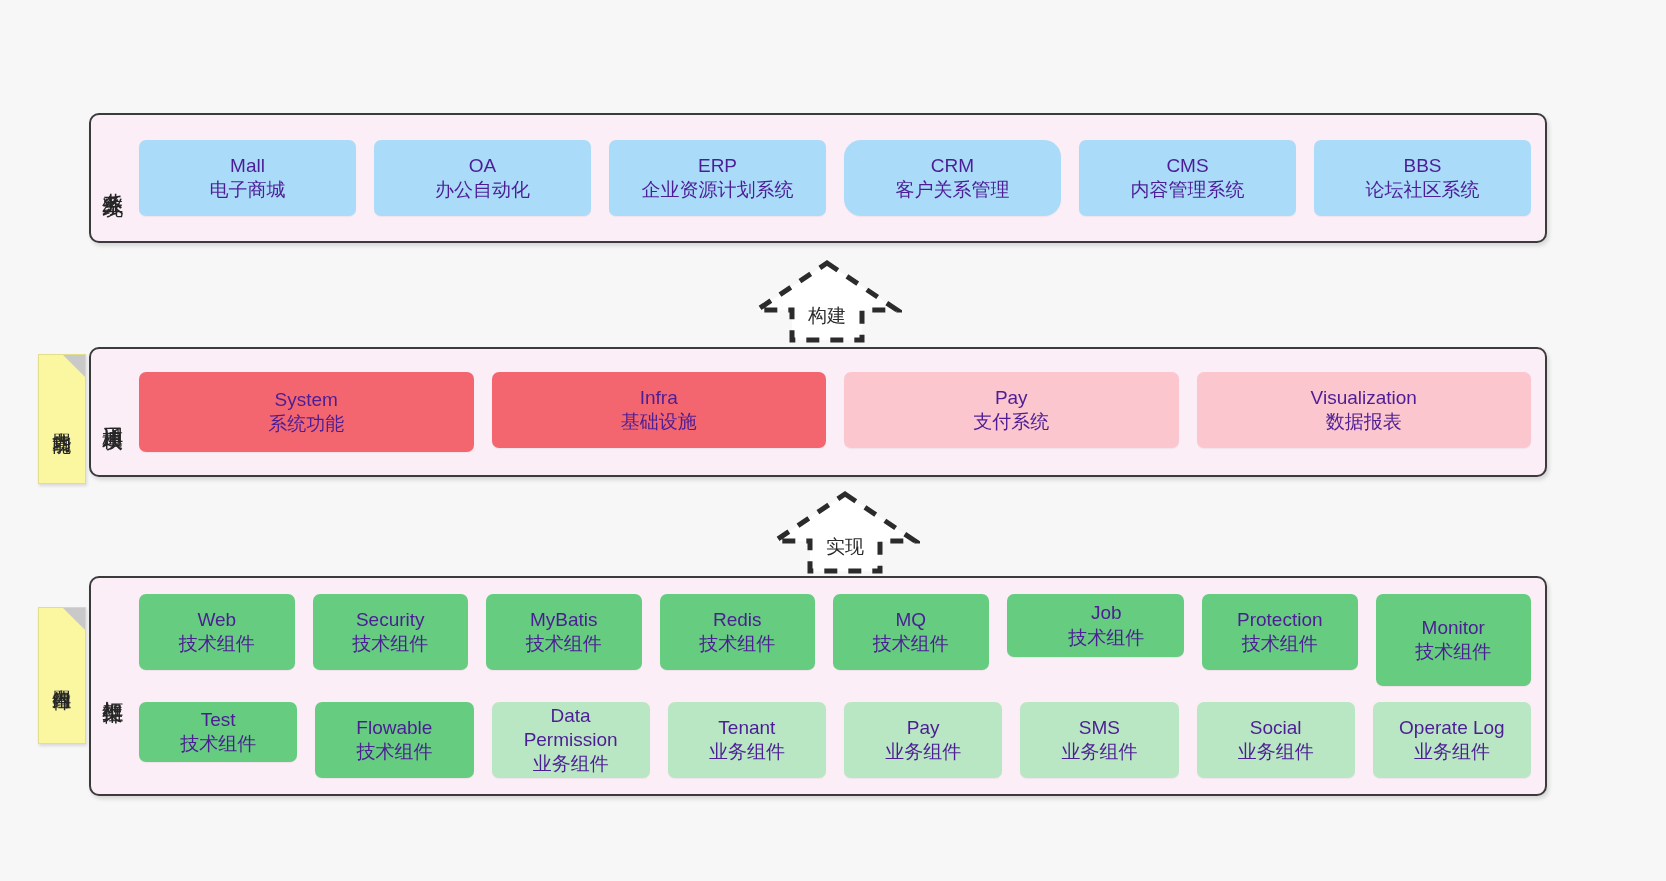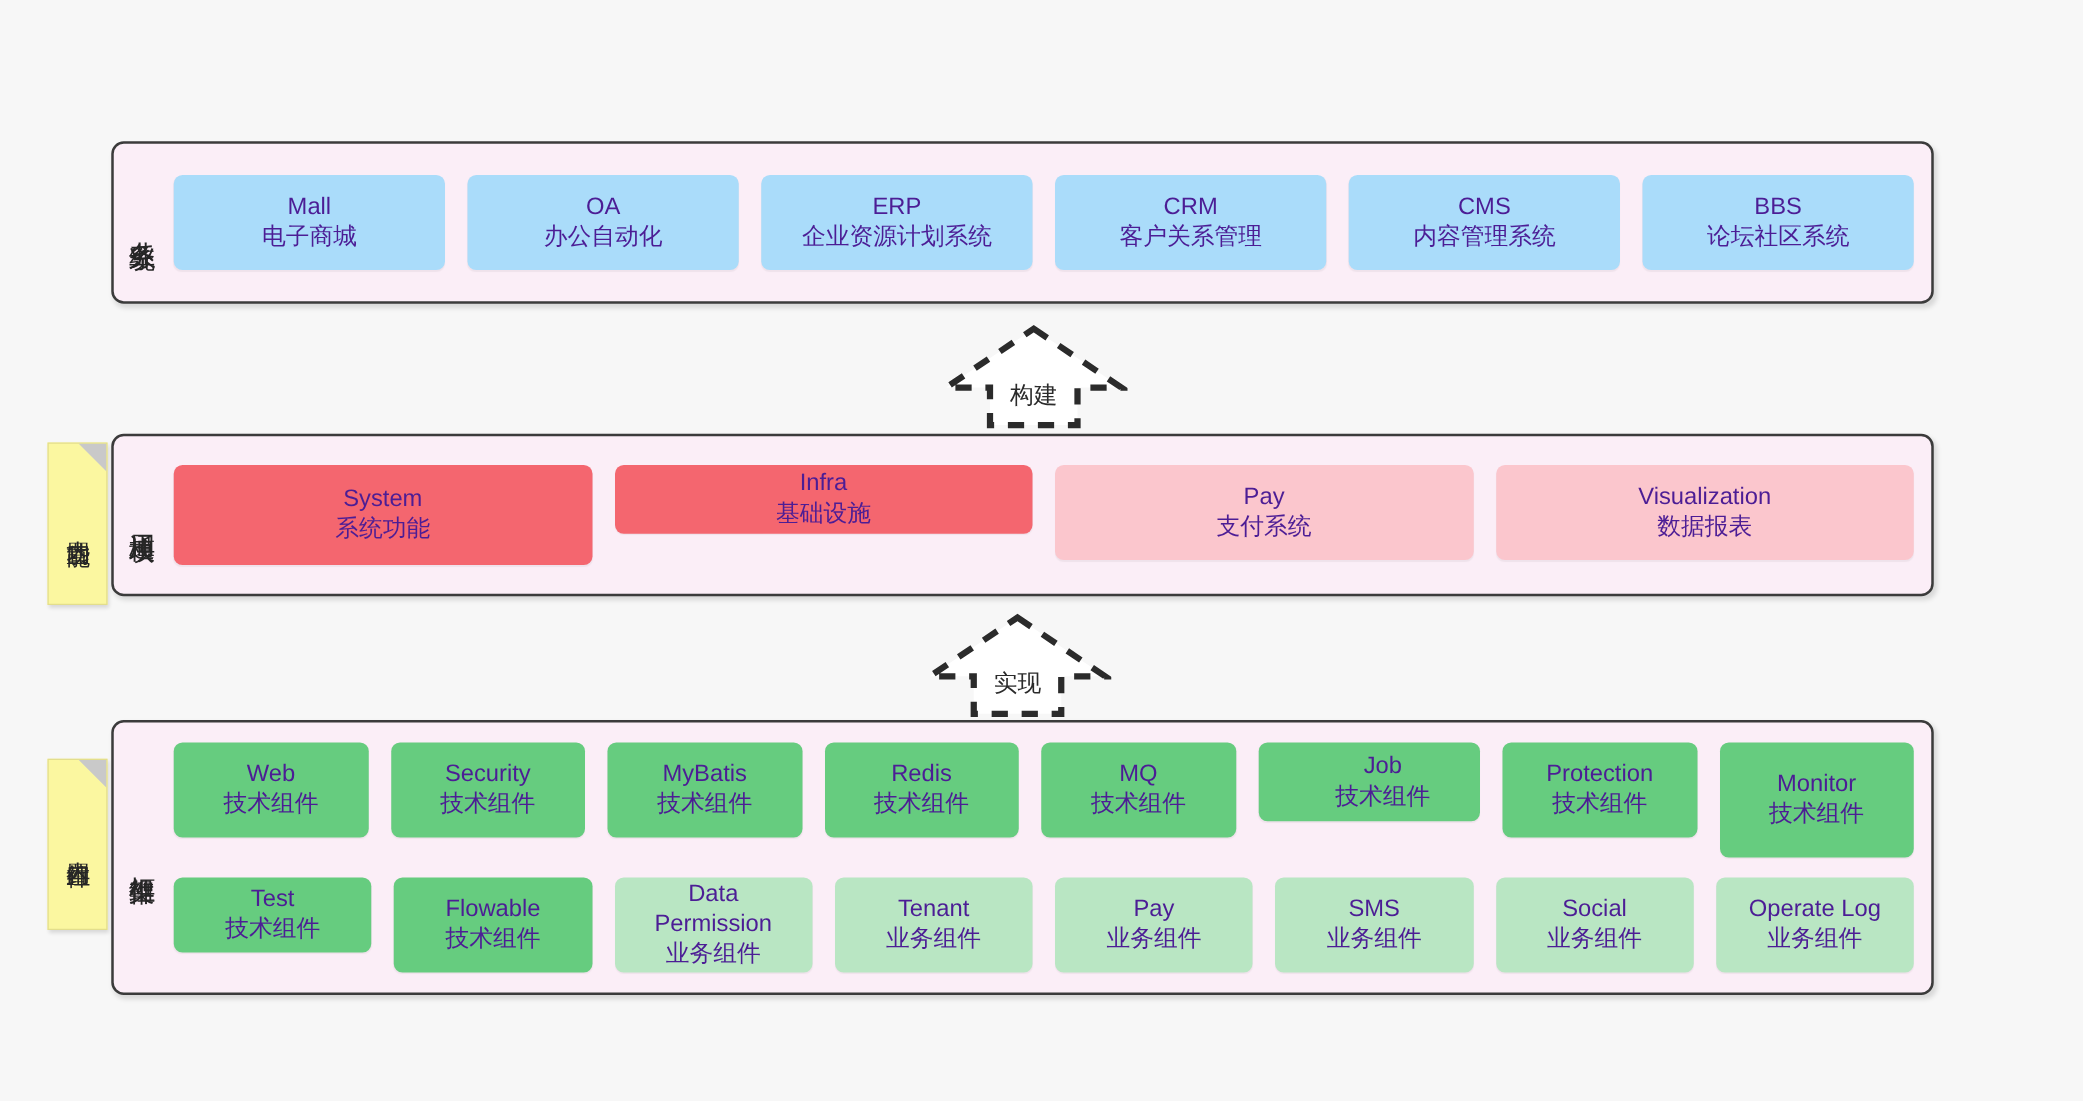--- a/index.html
+++ b/index.html
@@ -150,21 +150,21 @@
           <span class="l2">电子商城</span>
         </div>
         <div class="cell" style="height:76px;background:#aadcfa;">
           <span class="l1">OA</span>
           <span class="l2">办公自动化</span>
         </div>
         <div class="cell" style="height:76px;background:#aadcfa;">
           <span class="l1">ERP</span>
           <span class="l2">企业资源计划系统</span>
         </div>
-        <div class="cell" style="height:76px;background:#aadcfa;">
+        <div class="cell" style="height:76px;background:#aadcfa;border-radius:17px;">
           <span class="l1">CRM</span>
           <span class="l2">客户关系管理</span>
         </div>
         <div class="cell" style="height:76px;background:#aadcfa;">
           <span class="l1">CMS</span>
           <span class="l2">内容管理系统</span>
         </div>
         <div class="cell" style="height:76px;background:#aadcfa;">
           <span class="l1">BBS</span>
           <span class="l2">论坛社区系统</span>
@@ -181,37 +181,37 @@
   </div>
 
   <div class="layer-panel" style="left:89px; top:347px; width:1458px; height:130px;">
     <div class="layer-title">通用模块</div>
     <div class="layer-body">
       <div class="cell-row">
         <div class="cell" style="height:80px;background:#f4666f;">
           <span class="l1">System</span>
           <span class="l2">系统功能</span>
         </div>
-        <div class="cell" style="height:55px;background:#f4666f;align-items:center;">
+        <div class="cell" style="height:76px;background:#f4666f;align-items:center;">
           <span class="l1">Infra</span>
           <span class="l2">基础设施</span>
         </div>
         <div class="cell" style="height:76px;background:#fbc6cd;">
           <span class="l1">Pay</span>
           <span class="l2">支付系统</span>
         </div>
         <div class="cell" style="height:76px;background:#fbc6cd;">
           <span class="l1">Visualization</span>
           <span class="l2">数据报表</span>
         </div>
       </div>
     </div>
   </div>
 
-  <div class="arrow-wrap" style="left:739px; top:489px; width:150px; height:86px;">
+  <div class="arrow-wrap" style="left:770px; top:489px; width:150px; height:86px;">
     <svg width="150" height="86" viewBox="0 0 150 86">
       <polygon points="75,5 145,52 110,52 110,82 40,82 40,52 5,52" fill="#ffffff" stroke="#2b2b2b" stroke-width="5" stroke-dasharray="13,11" stroke-linejoin="miter"></polygon>
     </svg>
     <div class="arrow-label" style="top:45px;">实现</div>
   </div>
 
   <div class="layer-panel" style="left:89px; top:576px; width:1458px; height:220px;">
     <div class="layer-title">框架组件</div>
     <div class="layer-body">
 

